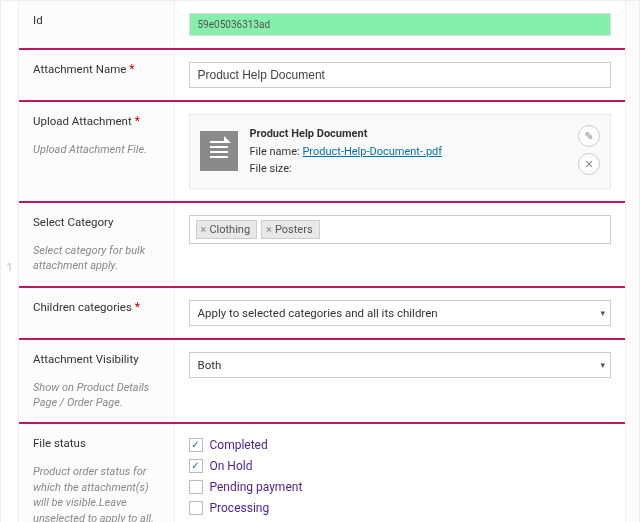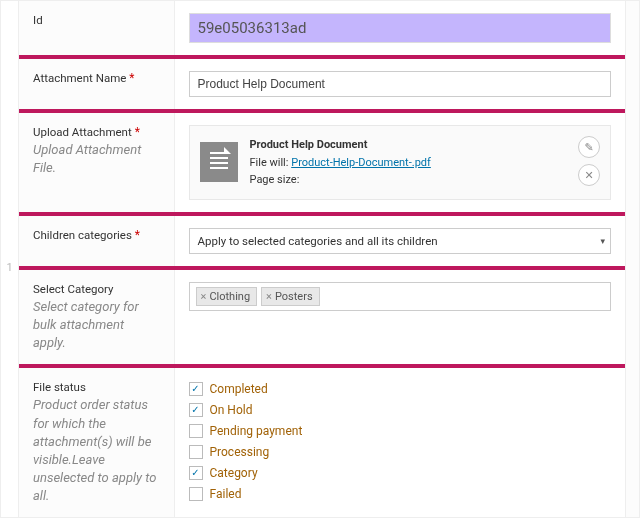--- a/index.html
+++ b/index.html
@@ -26,21 +26,21 @@
     padding-top: 260px;
     color: #bbb;
     font-size: 11px;
   }
   .form-table {
     flex: 1;
     border-collapse: collapse;
     width: 100%;
   }
   .form-table tr {
-    border-top: 4px solid #be185d;
+    border-top: 2px solid #be185d;
   }
   .form-table tr:first-child {
     border-top: none;
   }
   .form-table td {
     vertical-align: top;
     padding: 12px 14px;
   }
   .label-cell {
     width: 155px;
@@ -49,30 +49,30 @@
   }
   .label-cell .lbl {
     font-weight: normal;
     color: #333;
     font-size: 11.5px;
   }
   .label-cell .req { color: #c00; }
   .label-cell .desc {
     font-style: italic;
     color: #888;
-    font-size: 13px;
+    font-size: 11px;
     line-height: 1.4;
-    margin-top: 2px;
+    margin-top: 14px;
   }
   .value-cell { }
   .readonly-box {
-    background: #c4b5fd;
+    background: #86efac;
     border: 1px solid #ddd;
     padding: 5px 8px;
-    font-size: 15px;
+    font-size: 10px;
     color: #555;
   }
   .text-input {
     width: 100%;
     border: 1px solid #ccc;
     padding: 5px 8px;
     font-size: 12px;
     color: #444;
     background: #fff;
   }
@@ -134,21 +134,21 @@
   .select-wrap { position: relative; }
   .select-wrap::after {
     content: "▾";
     position: absolute;
     right: 6px; top: 50%;
     transform: translateY(-50%);
     font-size: 9px; color: #555;
     pointer-events: none;
   }
   .checks { display: flex; flex-direction: column; gap: 7px; padding-top: 2px; }
-  .check-row { display: flex; align-items: center; gap: 7px; font-size: 12px; color: #a16207; }
+  .check-row { display: flex; align-items: center; gap: 7px; font-size: 12px; color: #4c1d95; }
   .cb {
     width: 14px; height: 14px;
     border: 1px solid #bbb;
     background: #fff;
     display: flex; align-items: center; justify-content: center;
     font-size: 10px; line-height: 1;
   }
   .cb.checked { color: #0073aa; }
   .cb.checked::before { content: "✓"; }
   .right-sliver {
@@ -197,59 +197,70 @@
                   <rect x="0" y="0" width="24" height="30" fill="#8a8a8a"></rect>
                   <rect x="3" y="5" width="14" height="2" fill="#fff"></rect>
                   <rect x="3" y="10" width="18" height="2" fill="#fff"></rect>
                   <rect x="3" y="15" width="18" height="2" fill="#fff"></rect>
                   <rect x="3" y="20" width="18" height="2" fill="#fff"></rect>
                   <polygon points="17,0 24,7 17,7" fill="#fff"></polygon>
                 </svg>
           </div>
           <div class="att-info">
             <div class="name">Product Help Document</div>
-            <div><span>File will: </span><a href="#">Product-Help-Document-.pdf</a></div>
-            <div><span>Page size:</span> <span></span></div>
+            <div><span>File name: </span><a href="#">Product-Help-Document-.pdf</a></div>
+            <div><span>File size:</span> <span></span></div>
           </div>
           <div class="round-btns">
             <div class="round-btn">
                   <span>✎</span>
                 </div>
             <div class="round-btn">
                   <span>✕</span>
                 </div>
           </div>
         </div>
       </td>
     </tr>
 
     <tr>
       <td class="label-cell">
-        <div><span class="lbl">Children categories</span> <span class="req">*</span></div>
-      </td>
-      <td class="value-cell">
-        <div class="select-wrap">
-          <div class="select">Apply to selected categories and all its children</div>
-        </div>
-      </td>
-    </tr>
-
-    <tr>
-      <td class="label-cell">
         <div class="lbl">Select Category</div>
         <div class="desc">Select category for bulk attachment apply.</div>
       </td>
       <td class="value-cell">
         <div class="tag-box" id="tag-box">
               <span class="tag"><span class="x">×</span> Clothing</span>
               <span class="tag"><span class="x">×</span> Posters</span>
             </div>
       </td>
     </tr>
 
+    <tr>
+      <td class="label-cell">
+        <div><span class="lbl">Children categories</span> <span class="req">*</span></div>
+      </td>
+      <td class="value-cell">
+        <div class="select-wrap">
+          <div class="select">Apply to selected categories and all its children</div>
+        </div>
+      </td>
+    </tr>
+
+    <tr>
+      <td class="label-cell">
+        <div class="lbl">Attachment Visibility</div>
+        <div class="desc">Show on Product Details Page / Order Page.</div>
+      </td>
+      <td class="value-cell">
+        <div class="select-wrap">
+          <div class="select">Both</div>
+        </div>
+      </td>
+    </tr>
 
     <tr>
       <td class="label-cell">
         <div class="lbl">File status</div>
         <div class="desc">Product order status for which the attachment(s) will be visible.Leave unselected to apply to all.</div>
       </td>
       <td class="value-cell">
         <div class="checks" id="order-checks">
               <div class="check-row">
                 <span class="cb checked"></span>

